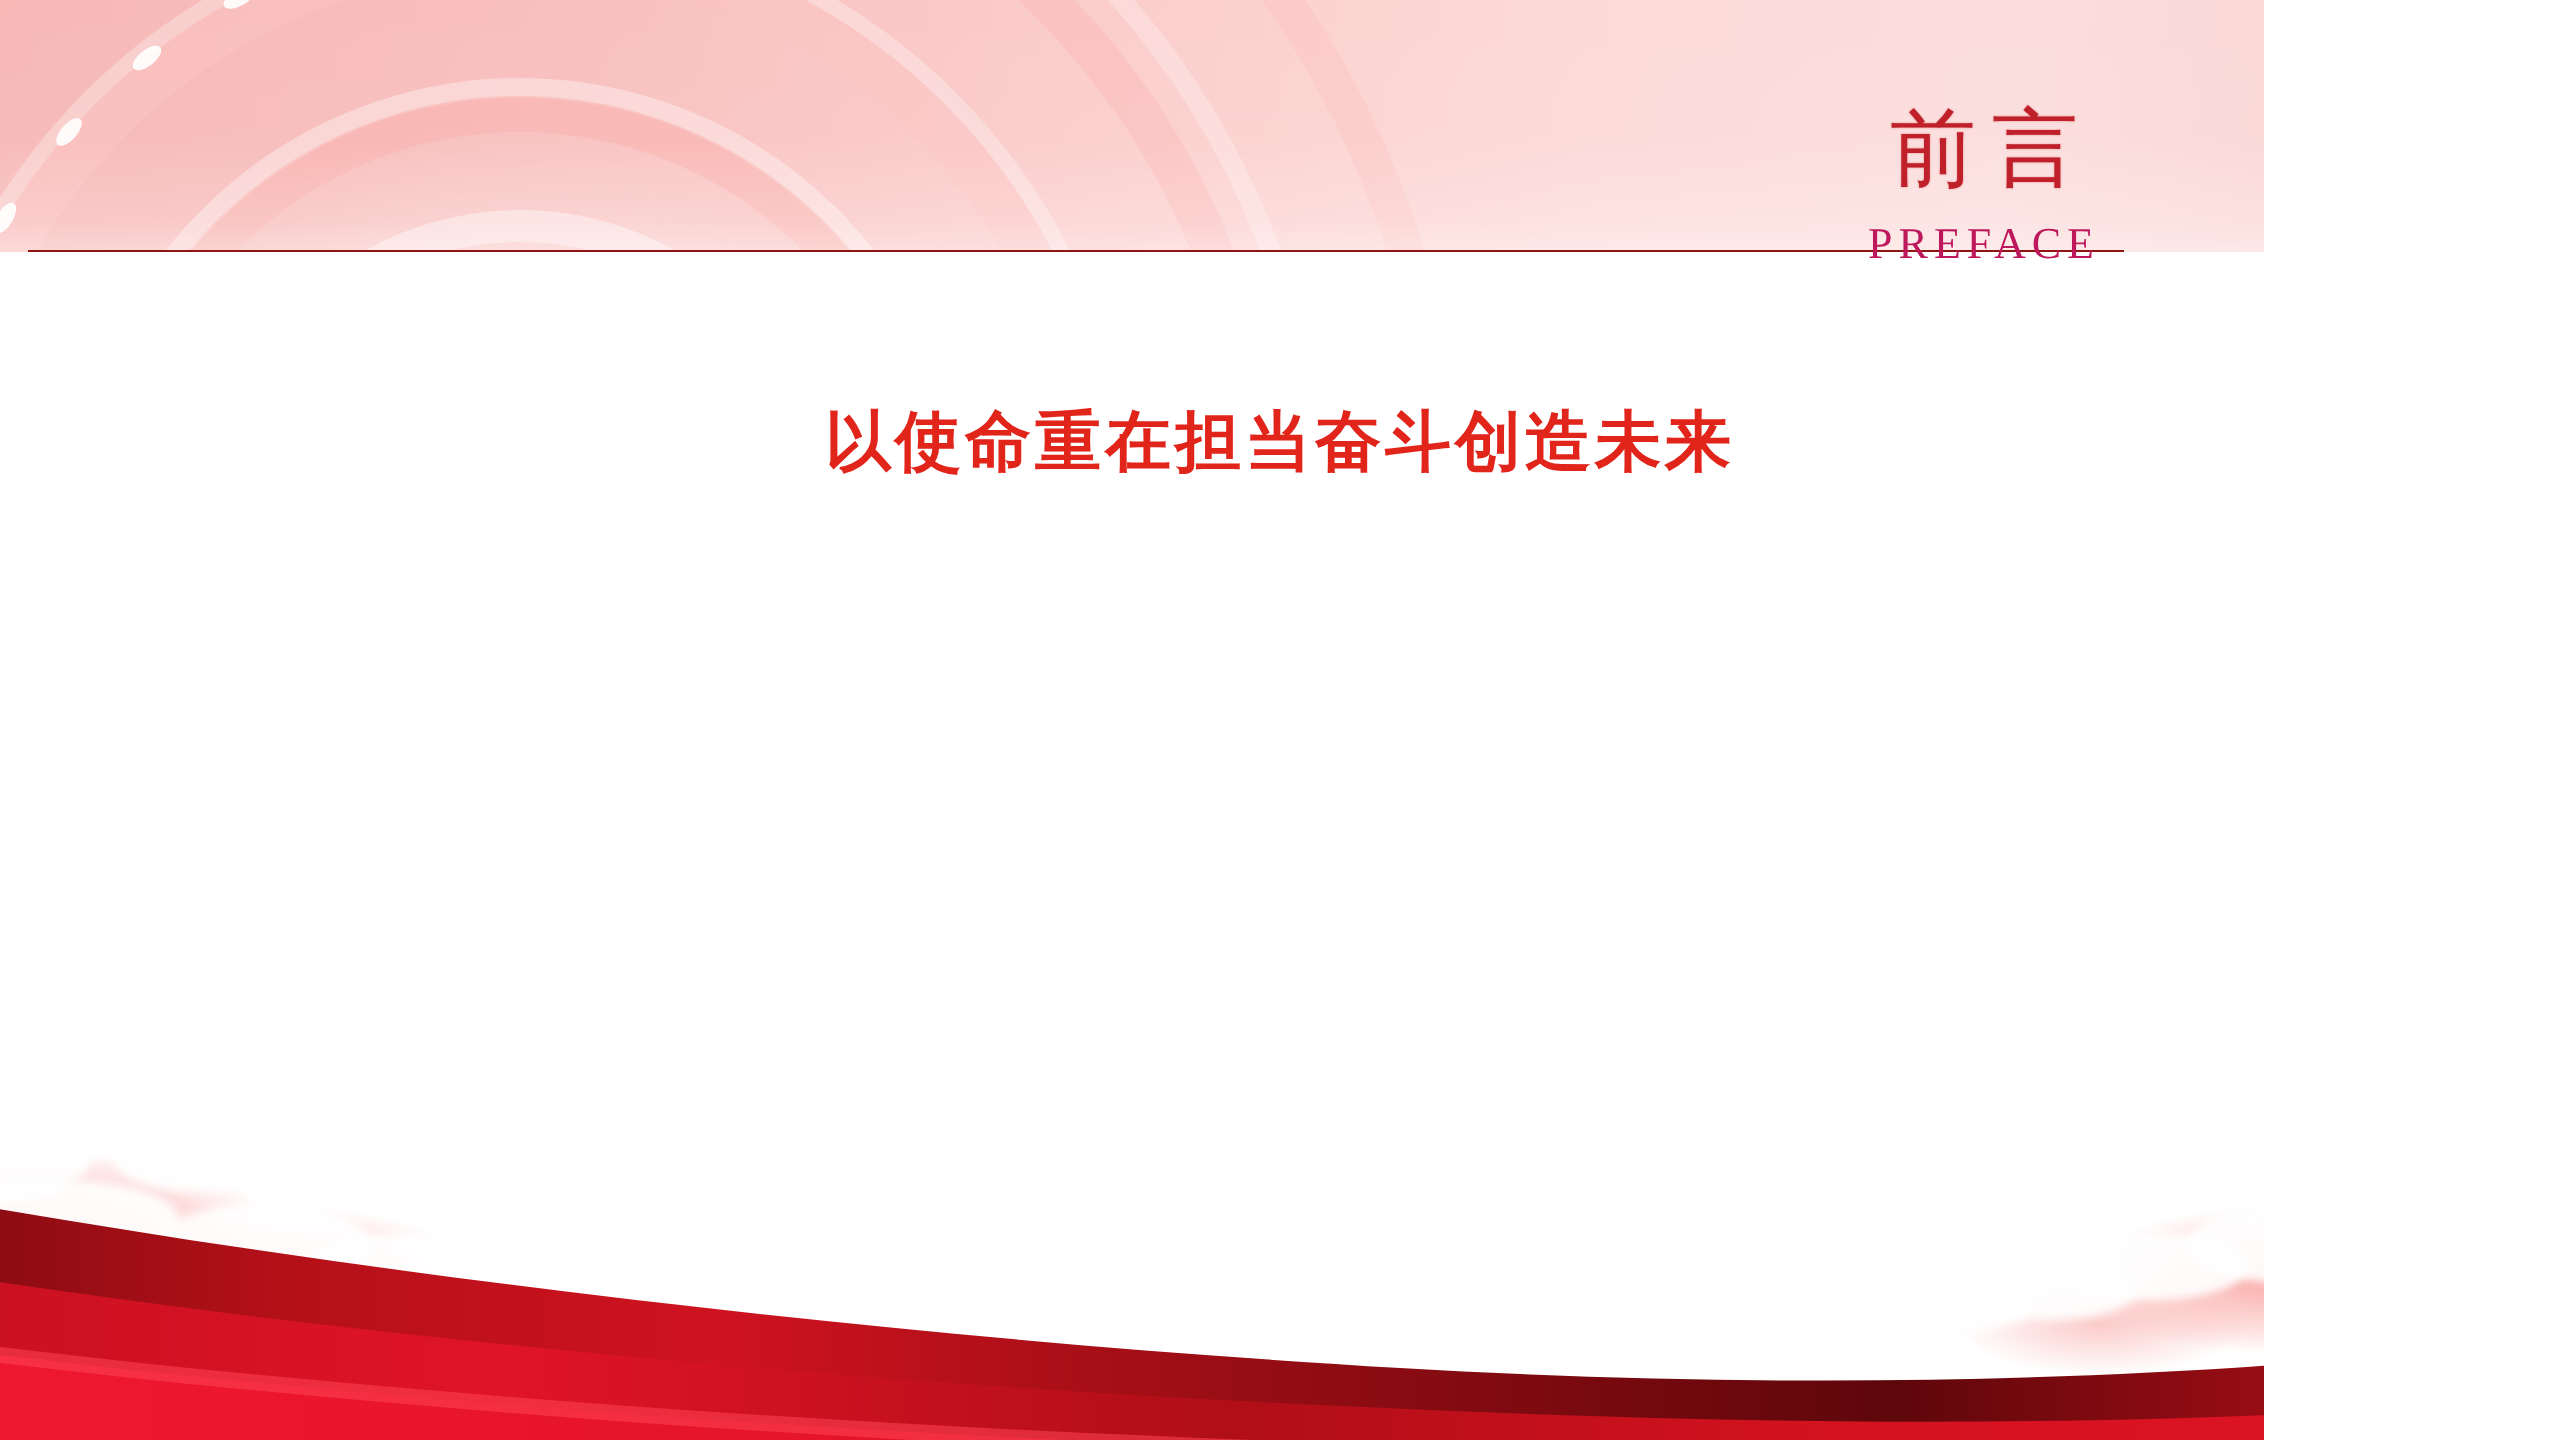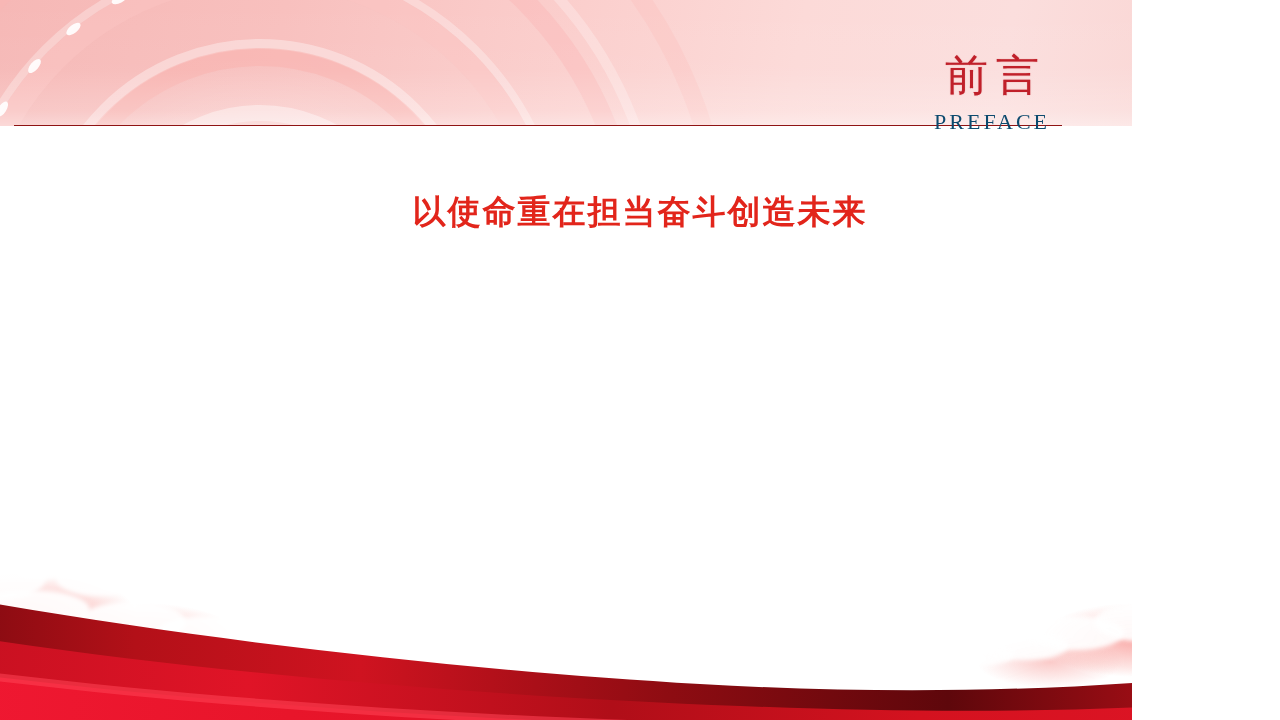--- a/index.html
+++ b/index.html
@@ -124,29 +124,29 @@
     text-shadow: 0 0 1px rgba(192,32,42,0.5);
   }
   .preface-en {
     position: absolute;
     right: 82px;
     top: 110px;
     font-family: "Liberation Serif", "DejaVu Serif", serif;
     font-size: 22px;
     line-height: 24px;
     letter-spacing: 3px;
-    color: #0c4a6e;
+    color: #be185d;
     white-space: nowrap;
   }
 
   
   .content {
     position: absolute;
     left: 104px;
-    top: 190px;
+    top: 200px;
     width: 1072px;
   }
   .headline {
     text-align: center;
     font-size: 33px;
     line-height: 44px;
     font-weight: bold;
     color: #e2251b;
     letter-spacing: 2px;
     font-family: "Liberation Serif", "DejaVu Serif", serif;

